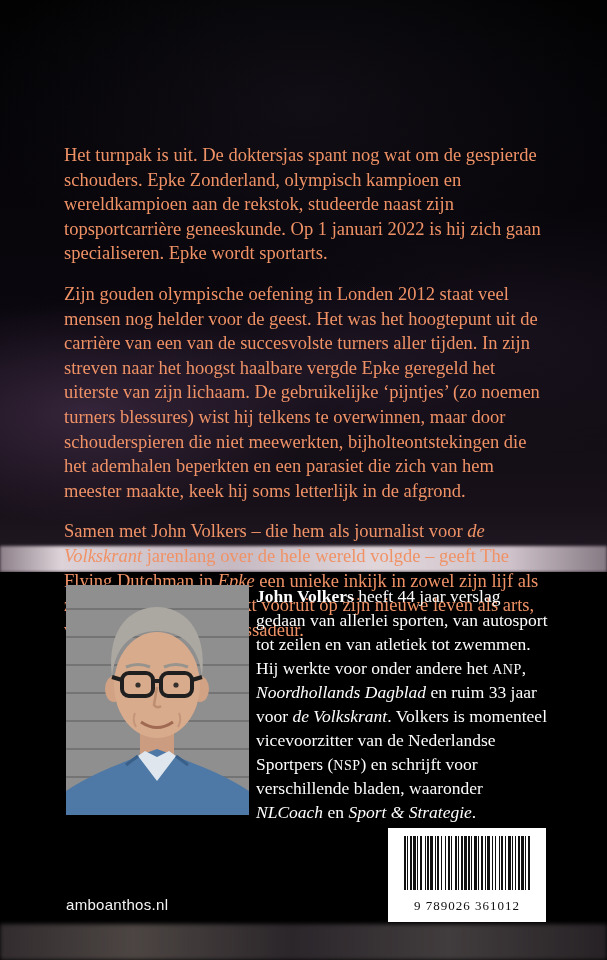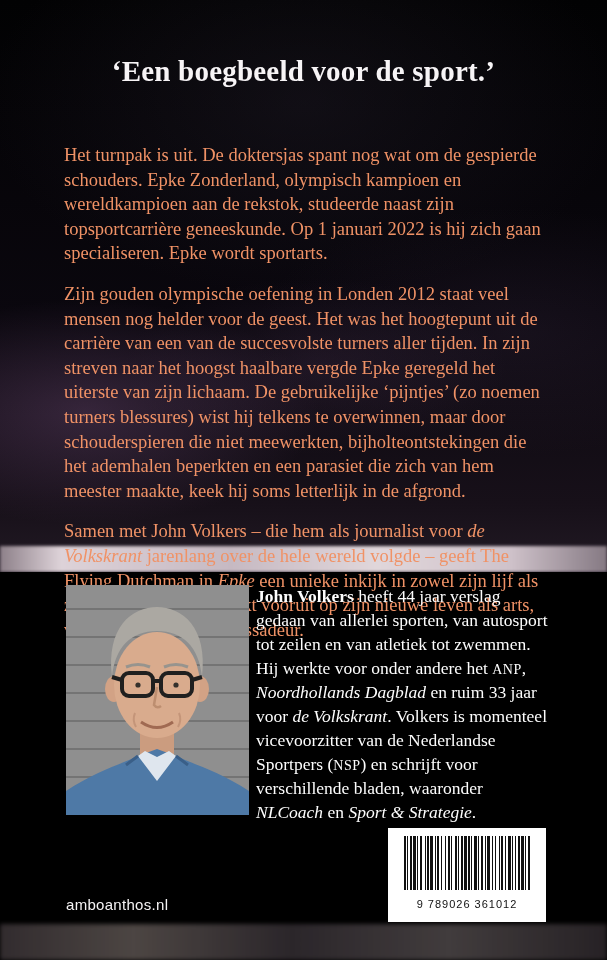--- a/index.html
+++ b/index.html
@@ -69,34 +69,33 @@
     background:#ffffff;text-align:center;padding-top:8px;box-sizing:border-box;
   }
   .bars{
     display:inline-block;height:54px;font-size:0;white-space:nowrap;
     overflow:hidden;line-height:0;
   }
   .bar-ink{display:inline-block;height:100%;background:#101010;}
   .bar-space{display:inline-block;height:100%;background:transparent;}
   .barcode-number{
     margin-top:4px;color:#111;
-    font-family:Liberation Sans, sans-serif;font-size:11px;letter-spacing:1px;
+    font-family:Liberation Serif, serif;font-size:13px;letter-spacing:1px;
   }
 </style>
 </head>
 <body>
 
 <div class="cover">
 
   <div class="bg-photo"></div>
   <div class="light-band"></div>
   <div class="bottom-panel"></div>
   <div class="bottom-blur"></div>
 
-  <div class="quote">‘Een boegbeeld voor de sport.’</div>
 
   <div class="synopsis">
     <p><span>Het turnpak is uit. De doktersjas spant nog wat om de gespierde schouders. Epke Zonderland, olympisch kampioen en wereldkampioen aan de rekstok, studeerde naast zijn topsportcarrière geneeskunde. Op 1 januari 2022 is hij zich gaan specialiseren. Epke wordt sportarts.</span></p>
     <p><span>Zijn gouden olympische oefening in Londen 2012 staat veel mensen nog helder voor de geest. Het was het hoogtepunt uit de carrière van een van de succesvolste turners aller tijden. In zijn streven naar het hoogst haalbare vergde Epke geregeld het uiterste van zijn lichaam. De gebruikelijke ‘pijntjes’ (zo noemen turners blessures) wist hij telkens te overwinnen, maar door schouderspieren die niet meewerkten, bijholteontstekingen die het ademhalen beperkten en een parasiet die zich van hem meester maakte, keek hij soms letterlijk in de afgrond.</span></p>
     <p><span>Samen met John Volkers – die hem als journalist voor </span><span class="seg-italic">de Volkskrant</span><span> jarenlang over de hele wereld volgde – geeft The Flying Dutchman in </span><span class="seg-italic">Epke</span><span> een unieke inkijk in zowel zijn lijf als zijn loopbaan. En hij blikt vooruit op zijn nieuwe leven als arts, vader en (top)sportambassadeur.</span></p>
   </div>
 
   <div class="author-photo">
     <svg width="183" height="230" viewBox="0 0 183 230" xmlns="http://www.w3.org/2000/svg">
       <rect width="183" height="230" fill="#8f8f8f"></rect>

